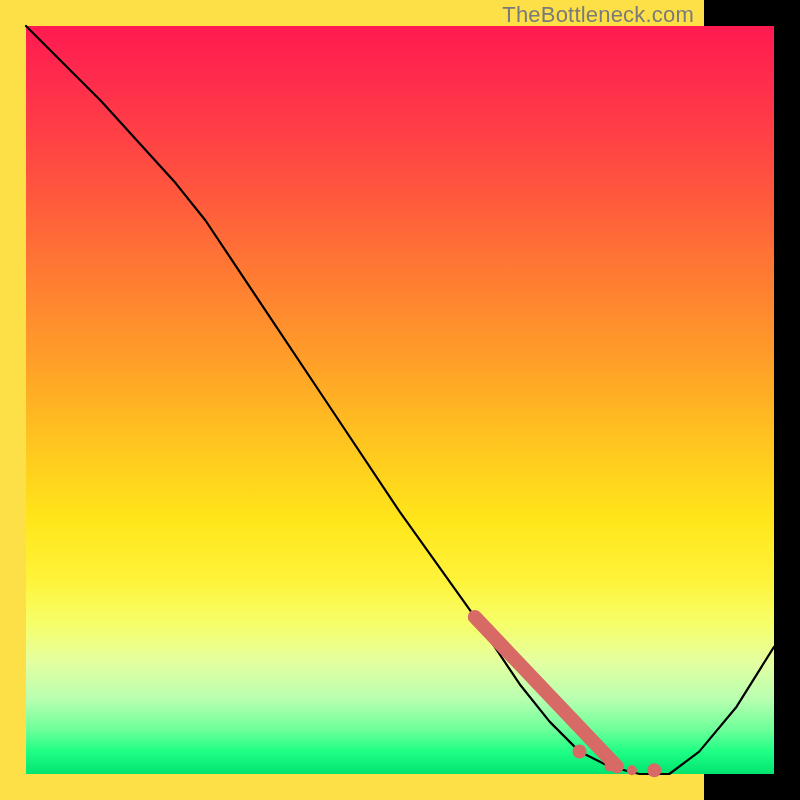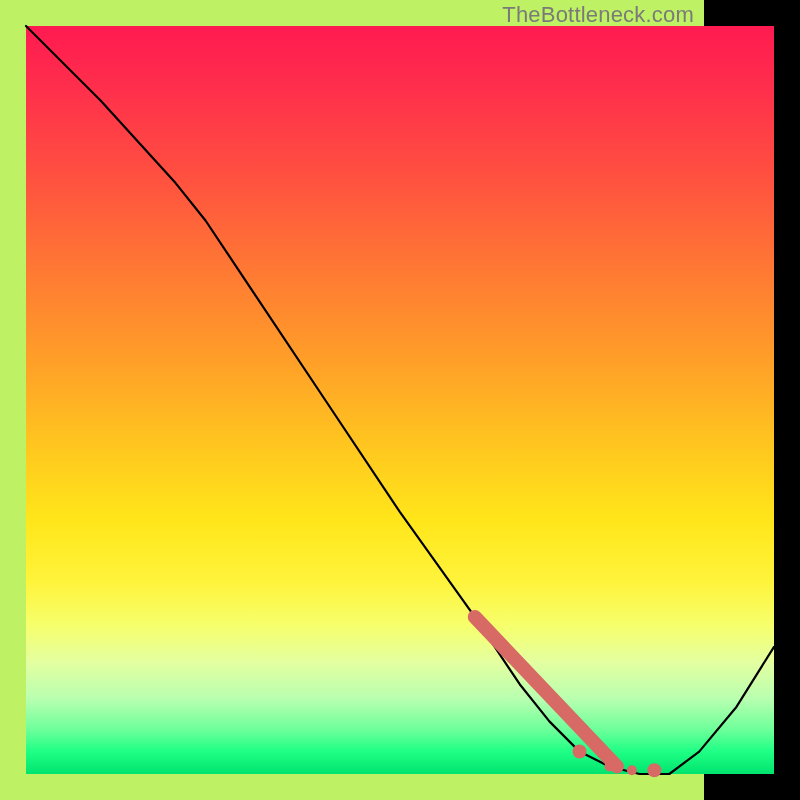--- a/index.html
+++ b/index.html
@@ -8,21 +8,21 @@
     width: 800px;
     height: 800px;
     background: #000;
     font-family: Arial, Helvetica, sans-serif;
     overflow: hidden;
   }
   .frame {
     position: relative;
     width: 704px;
     height: 800px;
-    background: #bef264;
+    background: #fde047;
   }
   .watermark {
     position: absolute;
     top: 2px;
     right: 10px;
     color: #7a7a7a;
     font-size: 22px;
     letter-spacing: 0.2px;
     user-select: none;
   }

